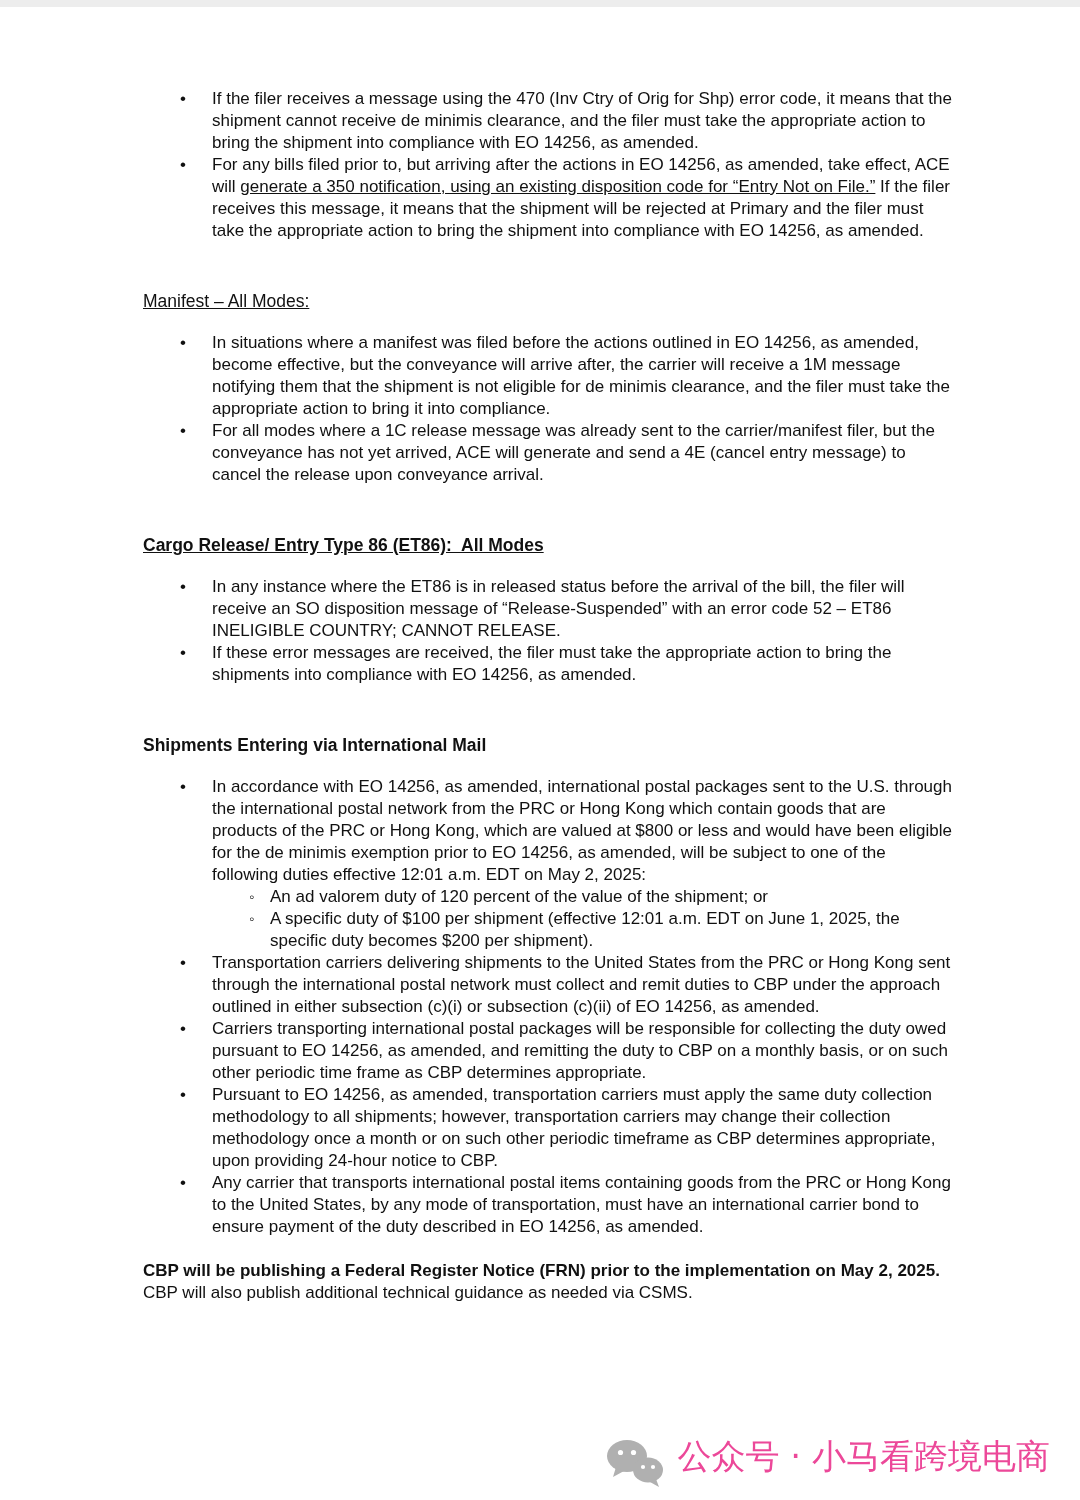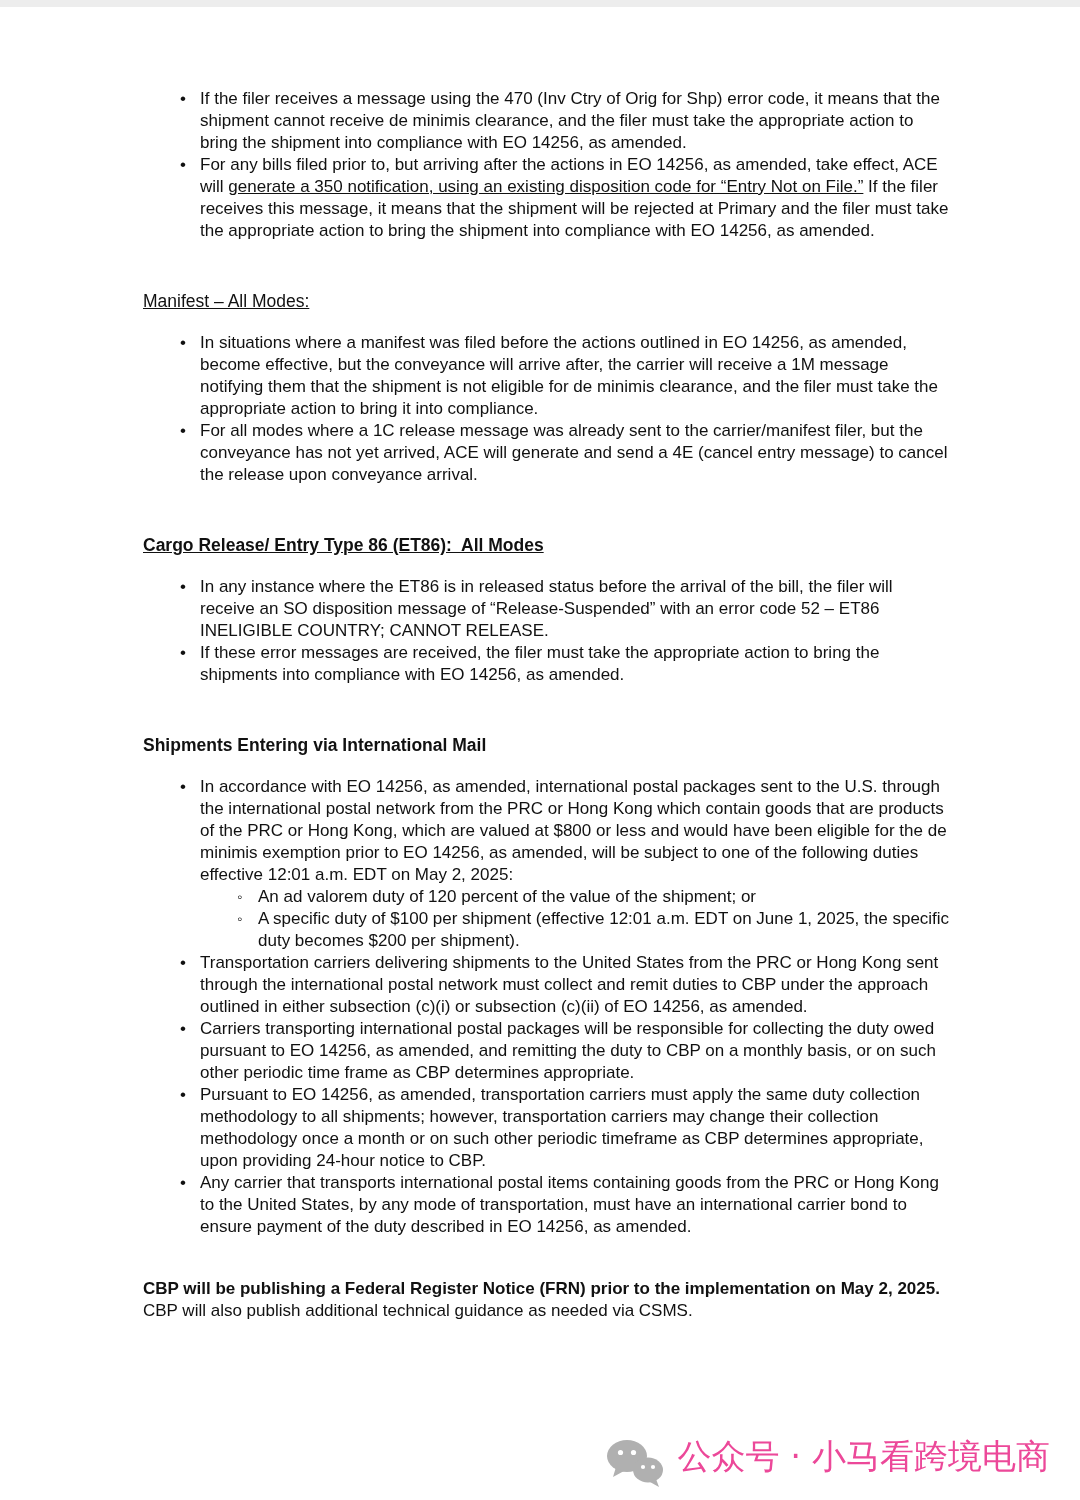--- a/index.html
+++ b/index.html
@@ -25,21 +25,21 @@
   .section:first-child { margin-top:0; }
   .heading {
     font-weight:normal;
     font-size:17.5px;
     margin:0 0 20px 0;
     white-space:pre-wrap;
   }
   .heading.underline { text-decoration:underline; }
   .heading.bold { font-weight:bold; }
   .bullets { }
-  .bullet-item { display:flex; }
+  .bullet-item { display:flex;gap:12px; }
   .bullet-item .marker {
     flex:none;
     width:20px;
     margin-left:37px;
     text-align:left;
   }
   .bullet-item .marker::before { content:"\2022"; }
   .bullet-item .btext { flex:1; }
   .sub-bullets { }
   .sub-item { display:flex; }
@@ -47,21 +47,21 @@
     flex:none;
     width:21px;
     margin-left:37px;
     font-size:15px;
   }
   .sub-item .smarker::before { content:"\25E6"; font-weight:bold; }
   .sub-item .stext { flex:1; }
   .u { text-decoration:underline; }
   .bold-item { font-weight:bold; }
   .footer-para {
-    margin-top:40px;
+    margin-top:22px;
     white-space:pre-wrap;
   }
   .footer-para .fbold { font-weight:bold; }
   .watermark {
     position:absolute;
     right:30px; bottom:6px;
     display:flex;
     align-items:flex-start;
     gap:14px;
     color:#ec4899;

